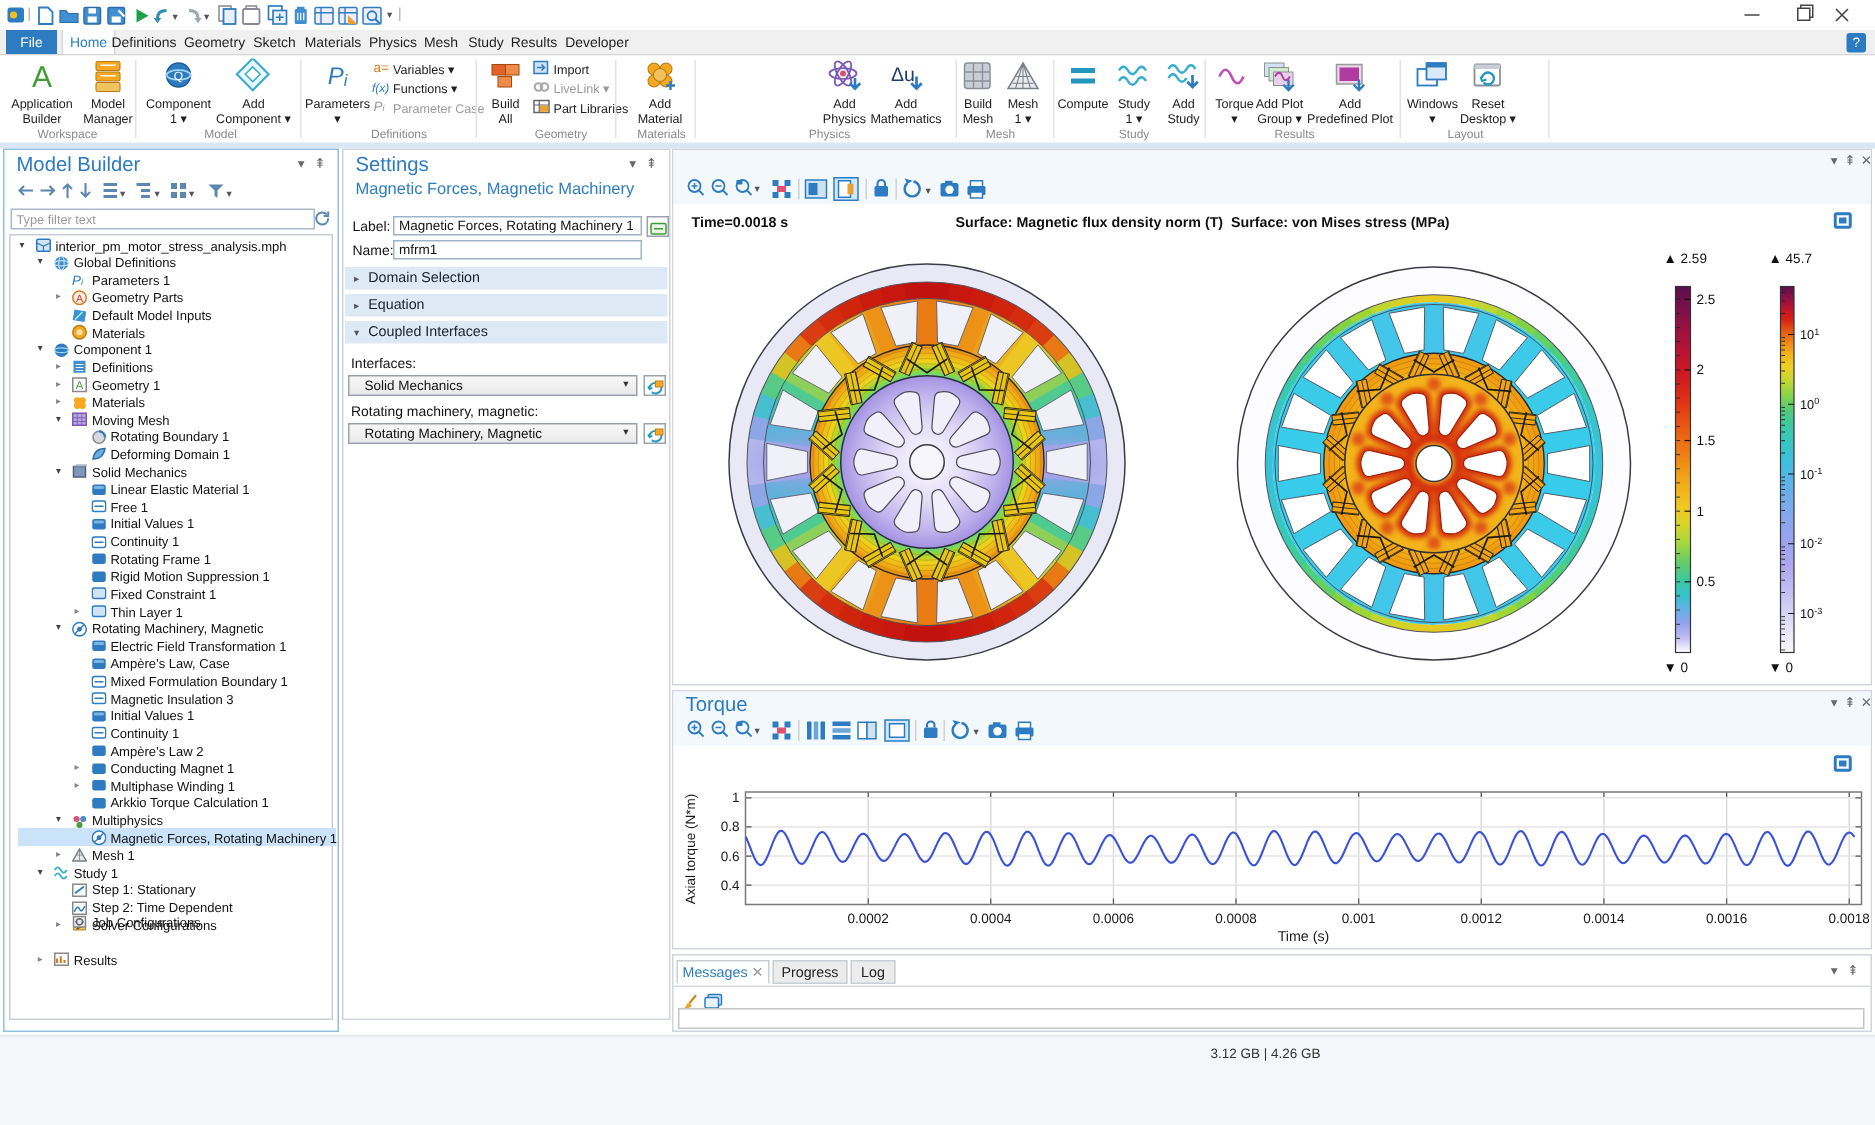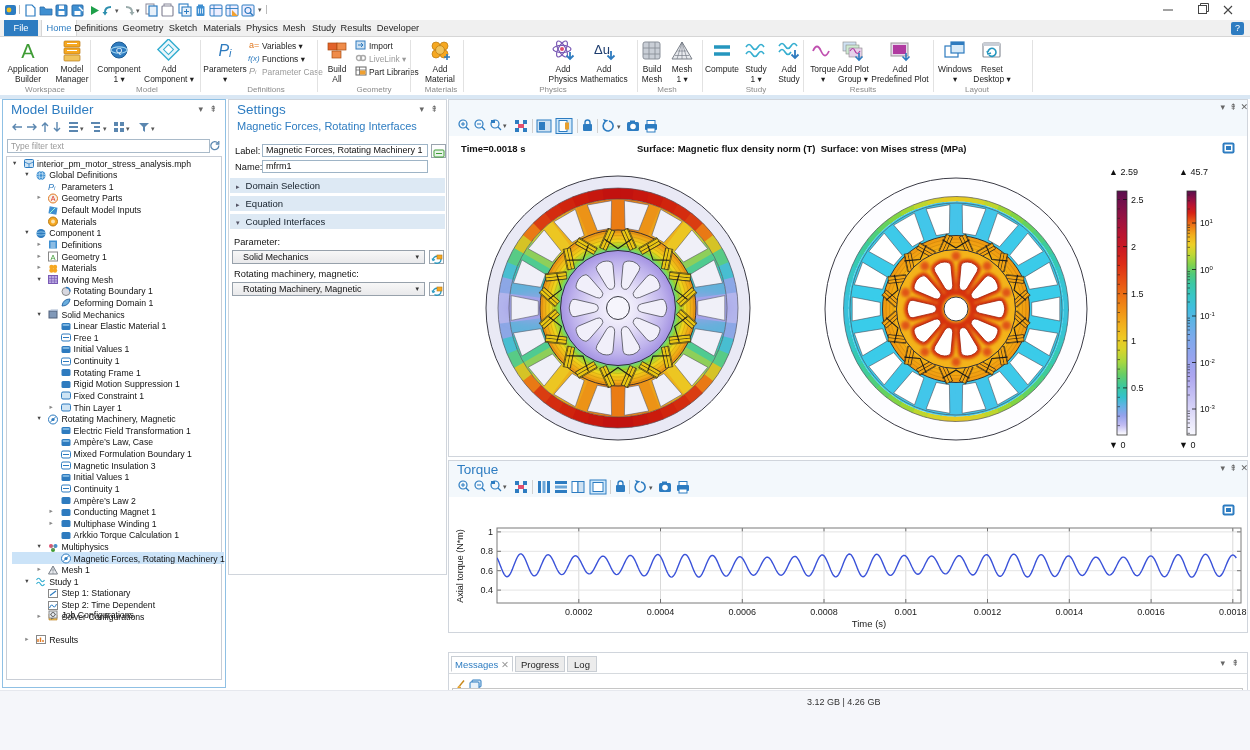--- a/index.html
+++ b/index.html
@@ -22,24 +22,24 @@
 .sbtn{position:absolute;font-size:8.4px;color:#1e1e1e;height:13px;line-height:13px;white-space:nowrap}
 .sbtn svg{vertical-align:-2px;margin-right:2px}
 .gray{color:#9a9a9a}
 #ribbonline{position:absolute;left:0;top:95px;width:1250px;height:4px;background:#d9e7f4}
 
 .panel{position:absolute;background:#fff}
 .ptitle{position:absolute;left:8px;top:2px;font-size:13.5px;color:#2d7cc1}
 .psub{position:absolute;left:8px;top:20px;font-size:11px;color:#2d7cc1}
 .pctl{position:absolute;top:4px;font-size:9px;color:#666}
 #modelbuilder{left:2px;top:99px;width:224px;height:589px;border:1px solid #8fc0e4}
-#settings{left:228px;top:99px;width:219px;height:476px;border:1px solid #d0d5dc}
+#settings{left:228px;top:99px;width:219px;height:581px;border:1px solid #d0d5dc}
 #graphics{left:448px;top:99px;width:800px;height:358px;border:1px solid #d0d5dc}
 #torquewin{left:448px;top:460px;width:800px;height:173px;border:1px solid #d0d5dc}
-#messages{left:448px;top:652px;width:800px;height:52px;border:1px solid #d0d5dc}
+#messages{left:448px;top:636px;width:800px;height:52px;border:1px solid #d0d5dc}
 .toolrow{position:absolute;left:8px;top:19px;height:16px}
 
 #mbfilter{position:absolute;left:4px;top:39px;width:203px;height:14px;border:1px solid #a9bac9;background:#fff;font-size:8.5px;color:#999;line-height:12px;padding-left:3px}
 #treebox{position:absolute;left:3px;top:56px;width:216px;height:524px;background:#fff;border:1px solid #c9ced6}
 .trow{position:absolute;height:11.6px;font-size:8.7px;color:#111;white-space:nowrap}
 .trow .exp{position:absolute;top:0.5px;font-size:6.5px;color:#555}
 .trow .lbl{position:absolute;top:0.5px}
 .sel{position:absolute;left:5px;width:212px;height:11.6px;background:#cbe3f8}
 
 .slabel{position:absolute;font-size:9.3px;color:#111}
@@ -728,35 +728,35 @@
               <rect x="0.5" y="1.5" width="9" height="8" fill="#fff" stroke="#888"></rect>
               <path d="M2 8V5M4.5 8V3.5M7 8V6" stroke="#e07820" stroke-width="1.4"></path>
             </svg>
           </span>
           <span class="lbl" style="left:42.2px">Results</span>
         </div>
       </div>
 </div>
 <div class="panel" id="settings">
 <div class="ptitle">Settings</div>
-<div class="psub">Magnetic Forces, Rotating Interfaces</div>
+<div class="psub">Magnetic Forces, Magnetic Machinery</div>
 <div class="pctl" style="right:22px">▾</div>
       <div class="pctl" style="right:8px">⇞</div>
 <div class="slabel" style="left:6px;top:46px">Label:</div>
 <div class="sinput" style="left:33px;top:44px;width:166px">Magnetic Forces, Rotating Machinery 1</div>
 <div class="sqbtn" style="left:202px;top:44px"><svg width="12" height="11" viewBox="0 0 12 11" xmlns="http://www.w3.org/2000/svg">
           <rect x="1" y="2" width="10" height="7" rx="1" fill="#e8f4ea" stroke="#3f9c35"></rect>
           <path d="M3 5.5h6" stroke="#3f9c35"></path>
         </svg></div>
 <div class="slabel" style="left:6px;top:62px">Name:</div>
 <div class="sinput" style="left:33px;top:60px;width:166px">mfrm1</div>
 <div class="sechdr" style="top:78px"><span class="arr">▸</span>Domain Selection</div>
 <div class="sechdr" style="top:96px"><span class="arr">▸</span>Equation</div>
 <div class="sechdr" style="top:114px"><span class="arr">▾</span>Coupled Interfaces</div>
-<div class="slabel" style="left:5px;top:137px">Parameter:</div>
+<div class="slabel" style="left:5px;top:137px">Interfaces:</div>
 <div class="sdrop" style="left:3px;top:150px;width:193px">Solid Mechanics<span class="dar">▾</span></div>
 <div class="sqbtn" style="left:200px;top:150px"><svg width="12" height="11" viewBox="0 0 12 11" xmlns="http://www.w3.org/2000/svg">
           <path d="M2 6 a4 3.5 0 1 1 1.5 2.5" fill="none" stroke="#2596be" stroke-width="1.3"></path>
           <path d="M1 4.5l1 2 2-1" fill="none" stroke="#2596be" stroke-width="1.1"></path>
           <rect x="6" y="1" width="5" height="4" fill="#f6a821" stroke="#b97a14" stroke-width="0.6"></rect>
         </svg></div>
 <div class="slabel" style="left:5px;top:169px">Rotating machinery, magnetic:</div>
 <div class="sdrop" style="left:3px;top:182px;width:193px">Rotating Machinery, Magnetic<span class="dar">▾</span></div>
 <div class="sqbtn" style="left:200px;top:182px"><svg width="12" height="11" viewBox="0 0 12 11" xmlns="http://www.w3.org/2000/svg">
           <path d="M2 6 a4 3.5 0 1 1 1.5 2.5" fill="none" stroke="#2596be" stroke-width="1.3"></path>

